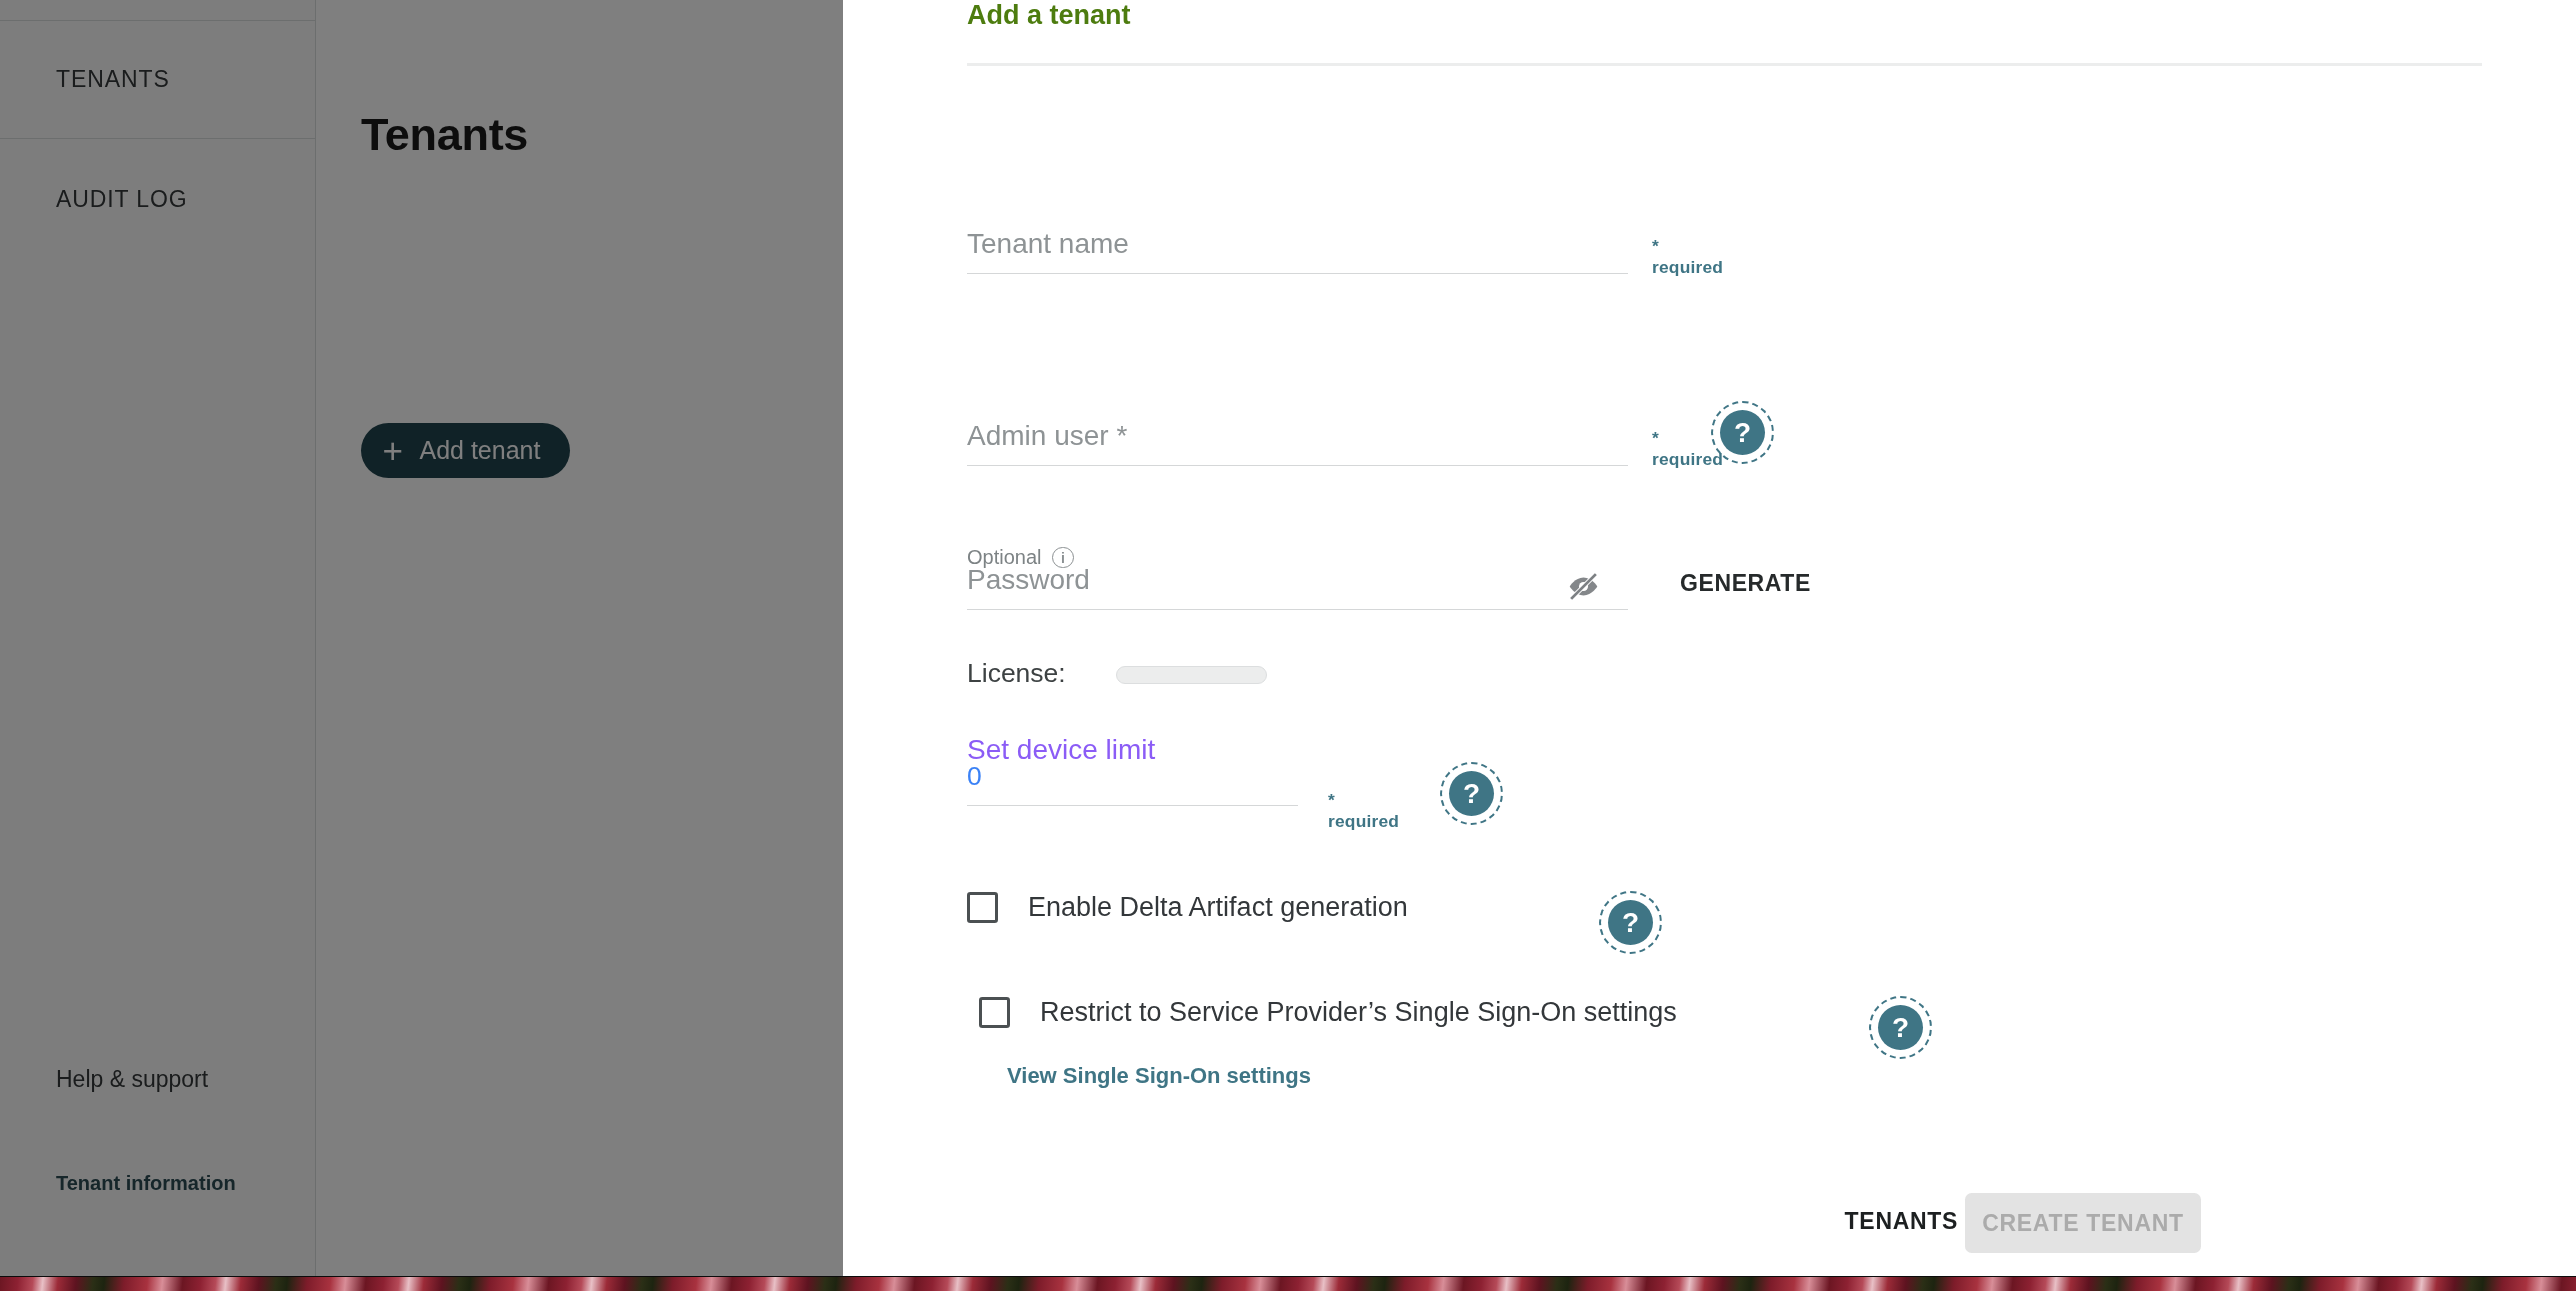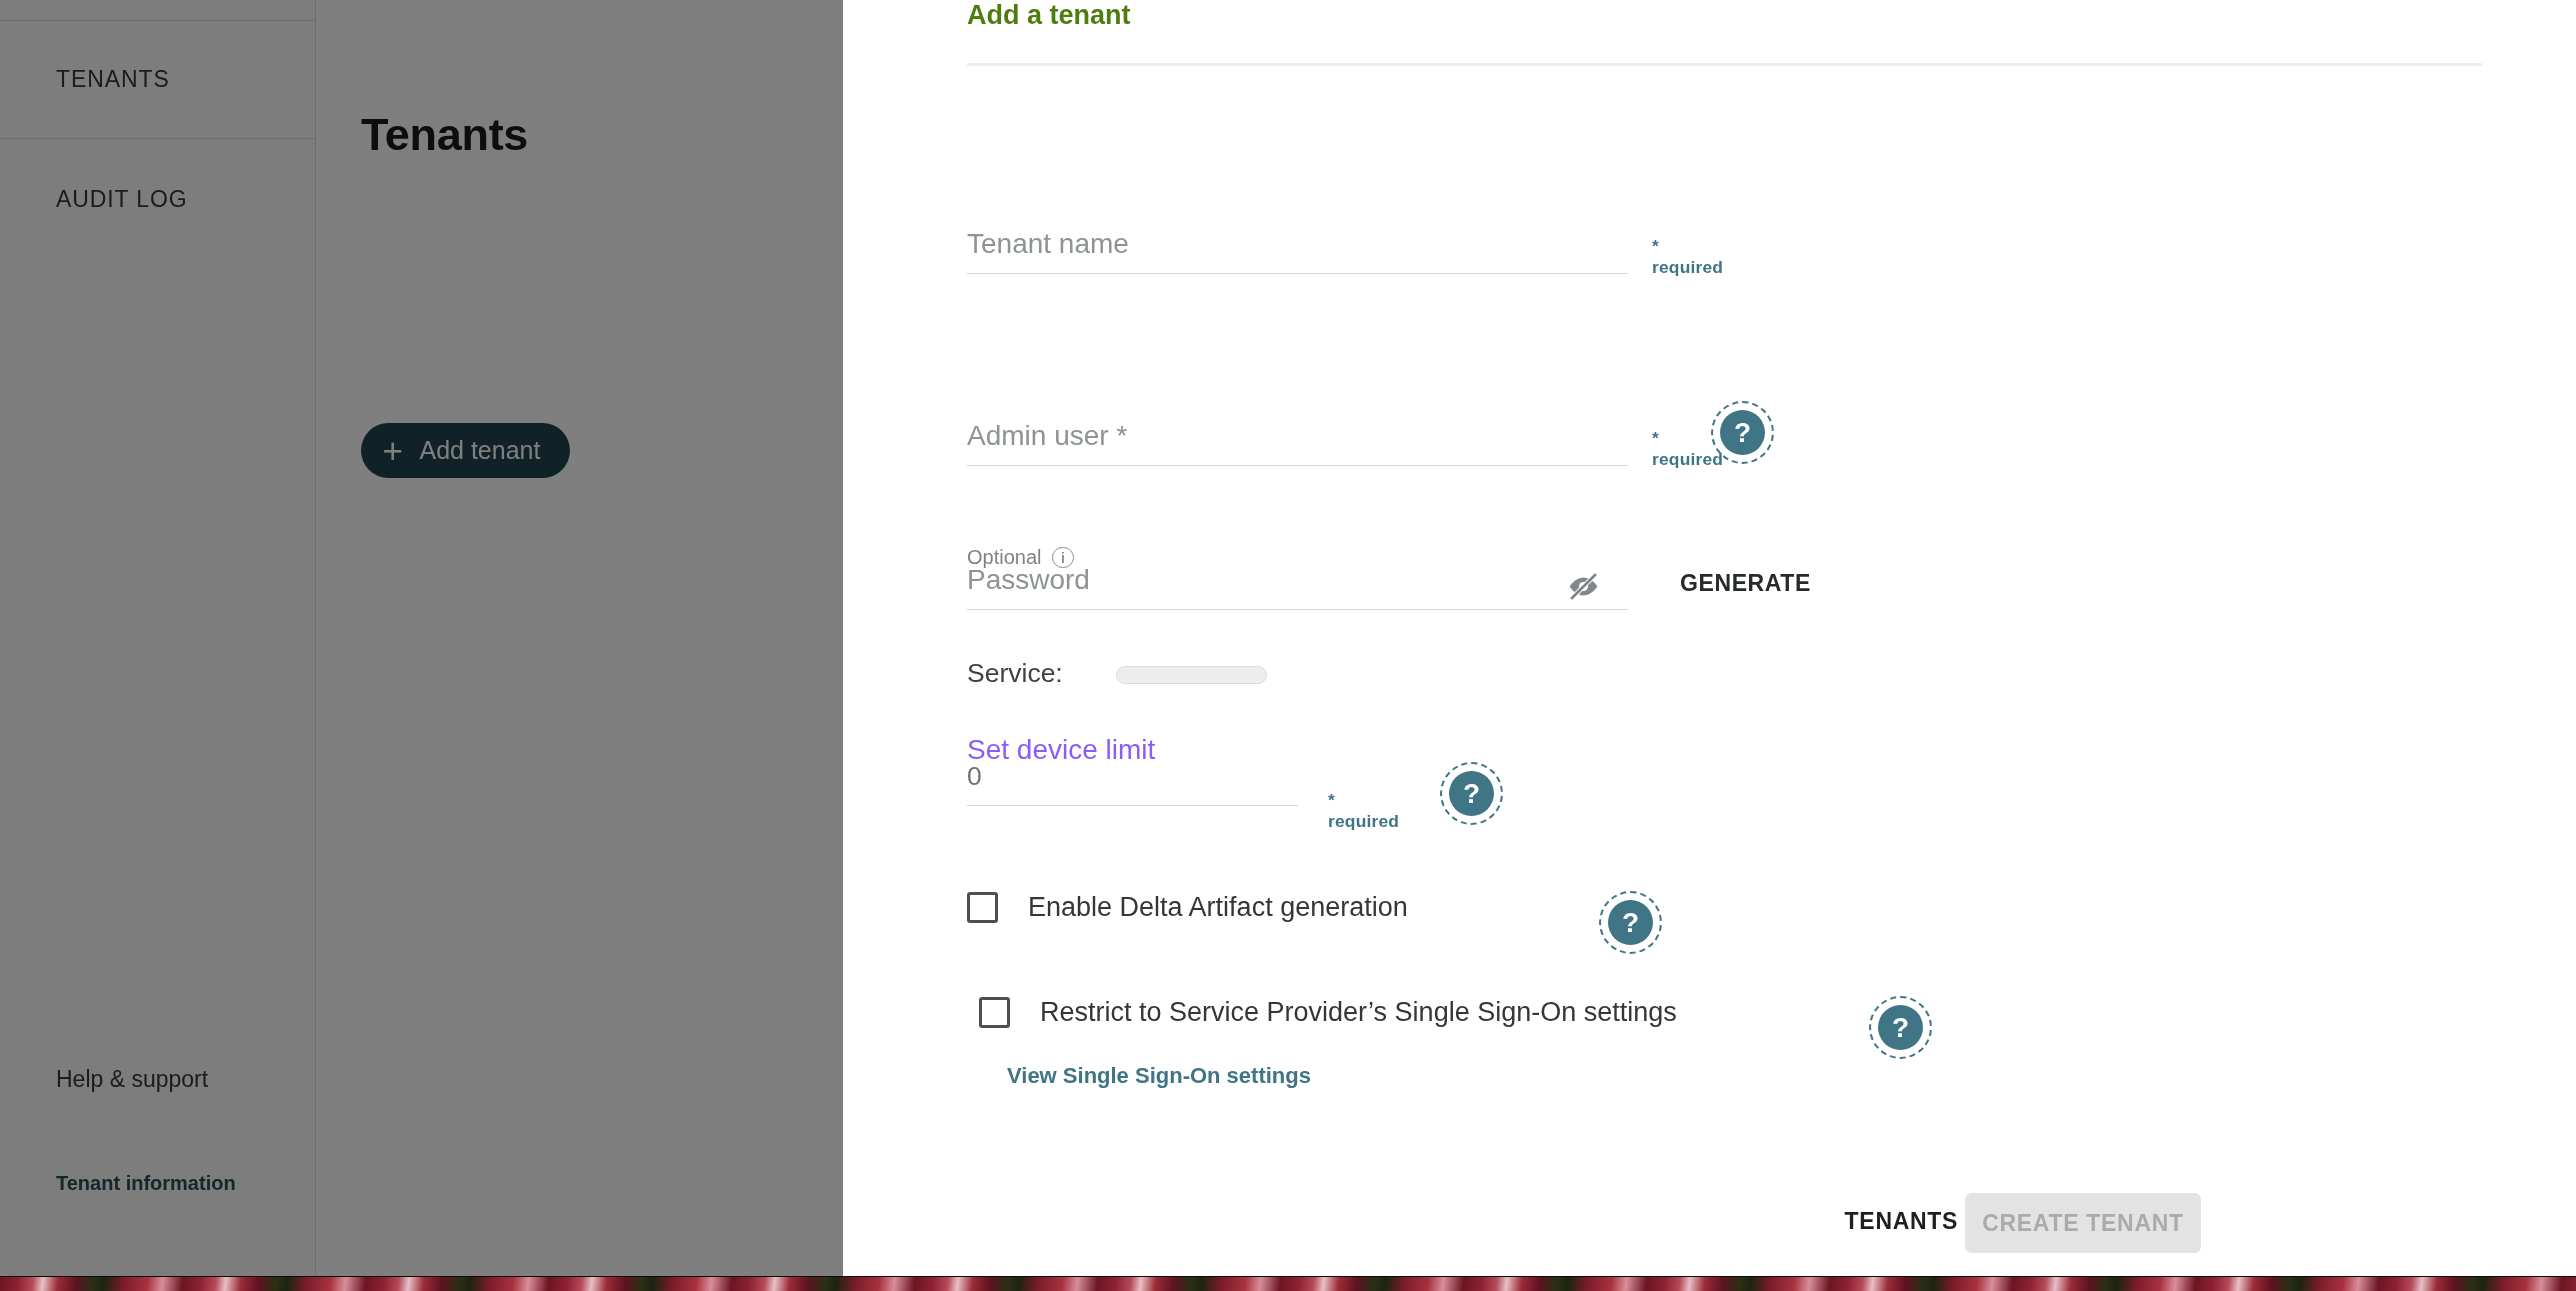--- a/index.html
+++ b/index.html
@@ -104,21 +104,21 @@
   .modal-body { position: absolute; left: 0; top: 63px; width: 1733px; }
 
   
   .field-row { position: absolute; left: 124px; }
 
   .underline-input {
     position: relative;
     border: none; border-bottom: 1.7px solid #d5d7d8;
     background: transparent;
     font-family: "Liberation Sans", sans-serif;
-    font-size: 28px; color: #737373;
+    font-size: 28px; color: #3b82f6;
     padding: 0 0 13.2px 0;
     outline: none;
   }
   .underline-input::placeholder { color: #8e9395; }
 
   .required-note {
     position: absolute;
     font-size: 17.4px; font-weight: 700; color: #3f7585;
     letter-spacing: 0.2px;
   }
@@ -284,21 +284,21 @@
             <circle cx="12" cy="12" r="3.3" fill="#ffffff" stroke="none"></circle>
             <line x1="3" y1="21" x2="21" y2="3" stroke="#ffffff" stroke-width="3.4"></line>
             <line x1="3" y1="21" x2="21" y2="3" stroke="currentColor" stroke-width="2"></line>
           </svg>
         </button>
 
         <button class="generate-btn" style="left:713px; top:36px;">GENERATE</button>
       </div>
 
       <div class="field-row" style="top:595px; width:678px; height:41px;">
-        <span class="strength-label" style="left:0; top:0;">Service:</span>
+        <span class="strength-label" style="left:0; top:0;">License:</span>
         <div class="strength-bar" style="left:149px; top:8.3px;"></div>
       </div>
 
       <div class="field-row" style="top:671px;">
         <span class="small-label" style="left:0; top:0;">Set device limit</span>
         <input class="underline-input" style="width: 331px; margin-top: 26.5px; font-size: 26.5px;" value="0">
         <span class="required-note" style="left:361px; top:56px;">* required</span>
         <div class="help-badge" style="left:482px; top:37px;">
           <span>?</span>
         </div>

